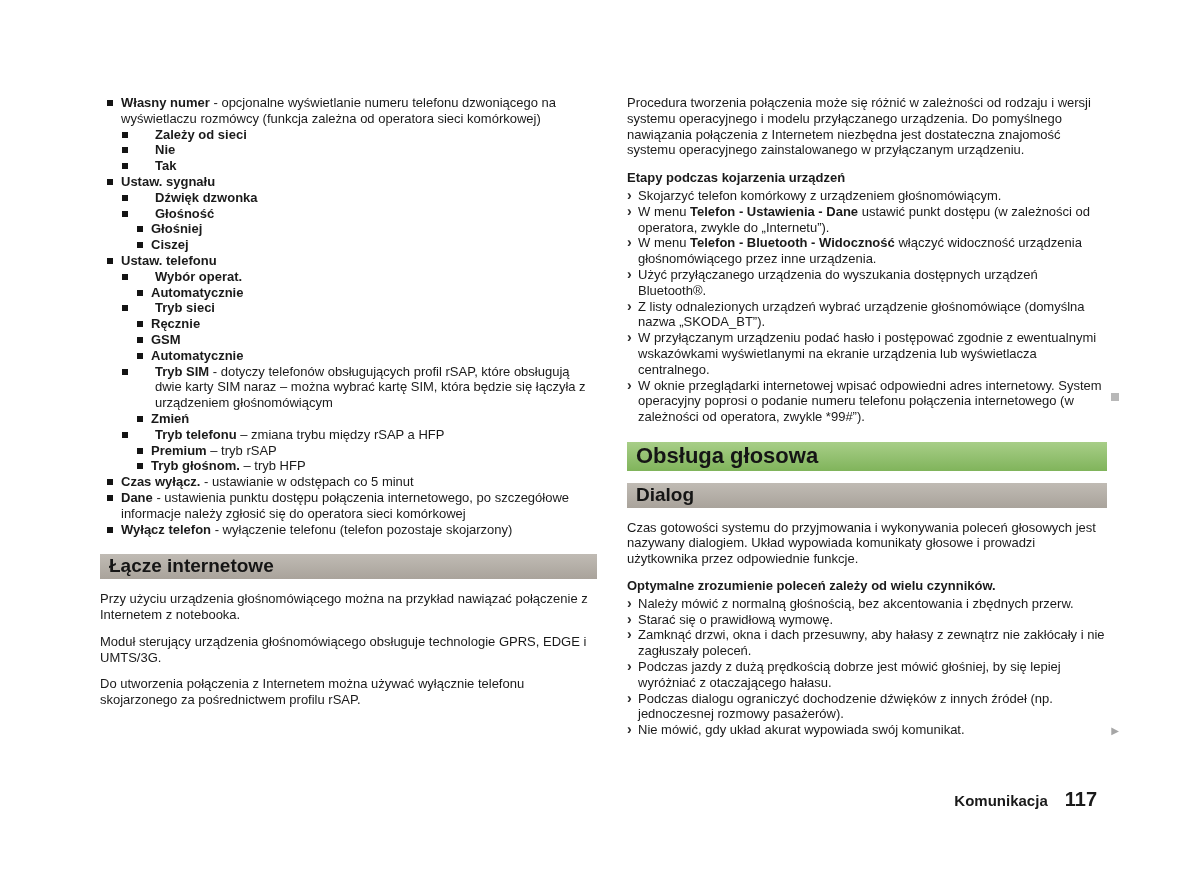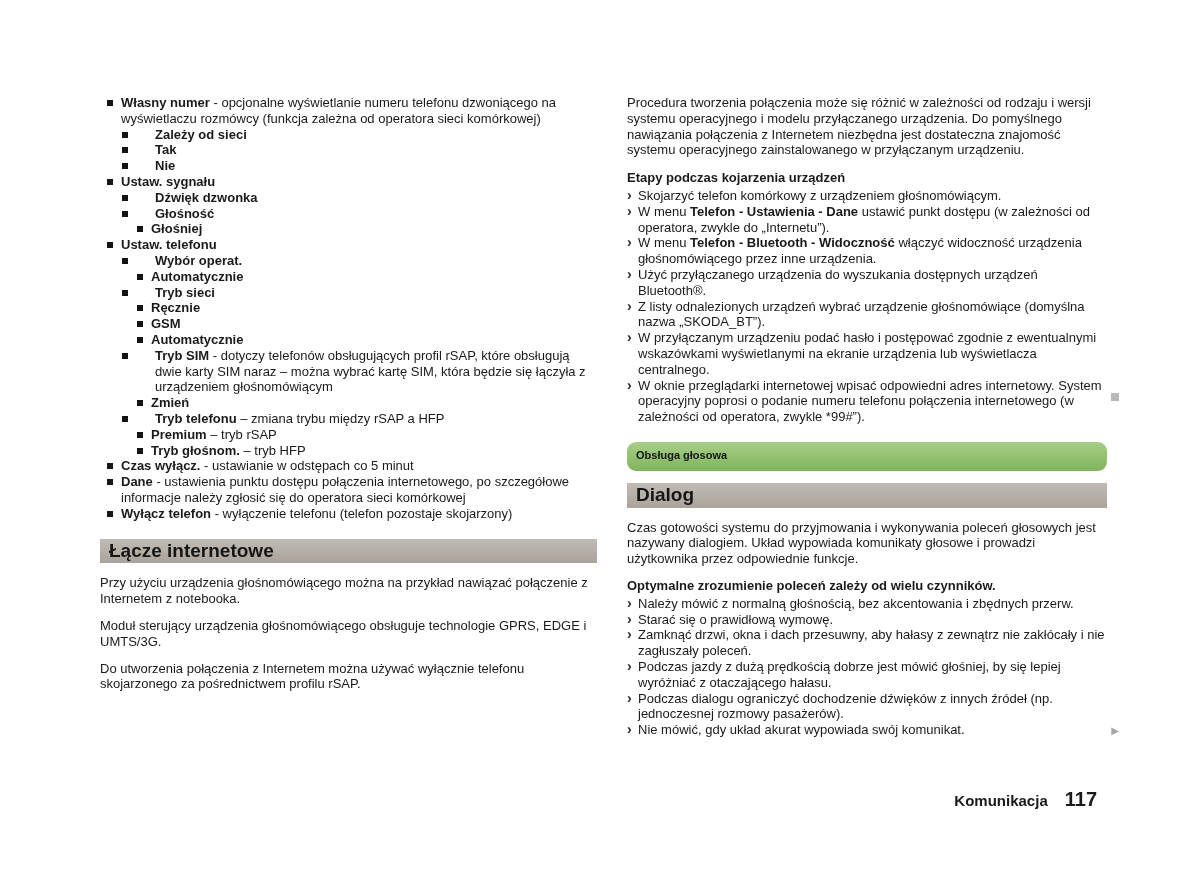--- a/index.html
+++ b/index.html
@@ -23,21 +23,21 @@
   .chev{flex:none;width:11px;font-weight:bold;font-size:14px;line-height:15px;color:#2d2d2d;}
   .ctext{flex:1;}
   
   .para{margin:0 0 11px 0;}
   .bold-head{font-weight:bold;margin:11px 0 2px 0;}
   .powrot{position:relative;margin-top:12px;}
   .powrot-marker{position:absolute;right:6px;bottom:3px;width:8px;height:8px;background:#b8b8b8;}
   
   .bar{font-weight:bold;margin:17px 0 12px 0;color:#151515;}
   .bar-gray{background:linear-gradient(180deg,#c0bbb4,#a9a39b);font-size:19px;padding:4px 9px 5px 9px;}
-  .bar-green{background:linear-gradient(180deg,#a8ce88,#80b45b);font-size:11px;padding:6px 9px 7px 9px;border-radius:9px;}
+  .bar-green{background:linear-gradient(180deg,#a8ce88,#80b45b);font-size:22px;padding:6px 9px 7px 9px;}
   .bar-green + .bar-gray{margin-top:0;}
   
   .marker-square{position:absolute;right:-12px;top:15px;width:8px;height:8px;background:#b8b8b8;}
   .marker-arrow{position:absolute;right:-12px;bottom:1px;color:#a6a6a6;font-size:10px;line-height:12px;}
   
   .footer{position:absolute;top:788px;right:95px;display:flex;align-items:baseline;gap:17px;}
   .footer-section{font-weight:bold;font-size:15px;}
   .footer-page{font-weight:bold;font-size:20px;}
 </style>
 </head>
@@ -50,41 +50,45 @@
         <div class="mrow lvl1">
           <span class="sqb"></span>
           <div class="mtext"><span class="bld">Własny numer</span><span> - opcjonalne wyświetlanie numeru telefonu dzwoniącego na wyświetlaczu rozmówcy (funkcja zależna od operatora sieci komórkowej)</span></div>
         </div>
         <div class="mrow lvl2">
           <span class="sqb"></span>
           <div class="mtext"><span class="bld">Zależy od sieci</span></div>
         </div>
         <div class="mrow lvl2">
           <span class="sqb"></span>
+          <div class="mtext"><span class="bld">Nie</span></div>
+        </div>
+        <div class="mrow lvl2">
+          <span class="sqb"></span>
           <div class="mtext"><span class="bld">Tak</span></div>
         </div>
-        <div class="mrow lvl2">
-          <span class="sqb"></span>
-          <div class="mtext"><span class="bld">Nie</span></div>
-        </div>
         <div class="mrow lvl1">
           <span class="sqb"></span>
           <div class="mtext"><span class="bld">Ustaw. sygnału</span></div>
         </div>
         <div class="mrow lvl2">
           <span class="sqb"></span>
           <div class="mtext"><span class="bld">Dźwięk dzwonka</span></div>
         </div>
         <div class="mrow lvl2">
           <span class="sqb"></span>
           <div class="mtext"><span class="bld">Głośność</span></div>
         </div>
         <div class="mrow lvl3">
           <span class="sqb"></span>
           <div class="mtext"><span class="bld">Głośniej</span></div>
+        </div>
+        <div class="mrow lvl3">
+          <span class="sqb"></span>
+          <div class="mtext"><span class="bld">Ciszej</span></div>
         </div>
         <div class="mrow lvl1">
           <span class="sqb"></span>
           <div class="mtext"><span class="bld">Ustaw. telefonu</span></div>
         </div>
         <div class="mrow lvl2">
           <span class="sqb"></span>
           <div class="mtext"><span class="bld">Wybór operat.</span></div>
         </div>
         <div class="mrow lvl3">

